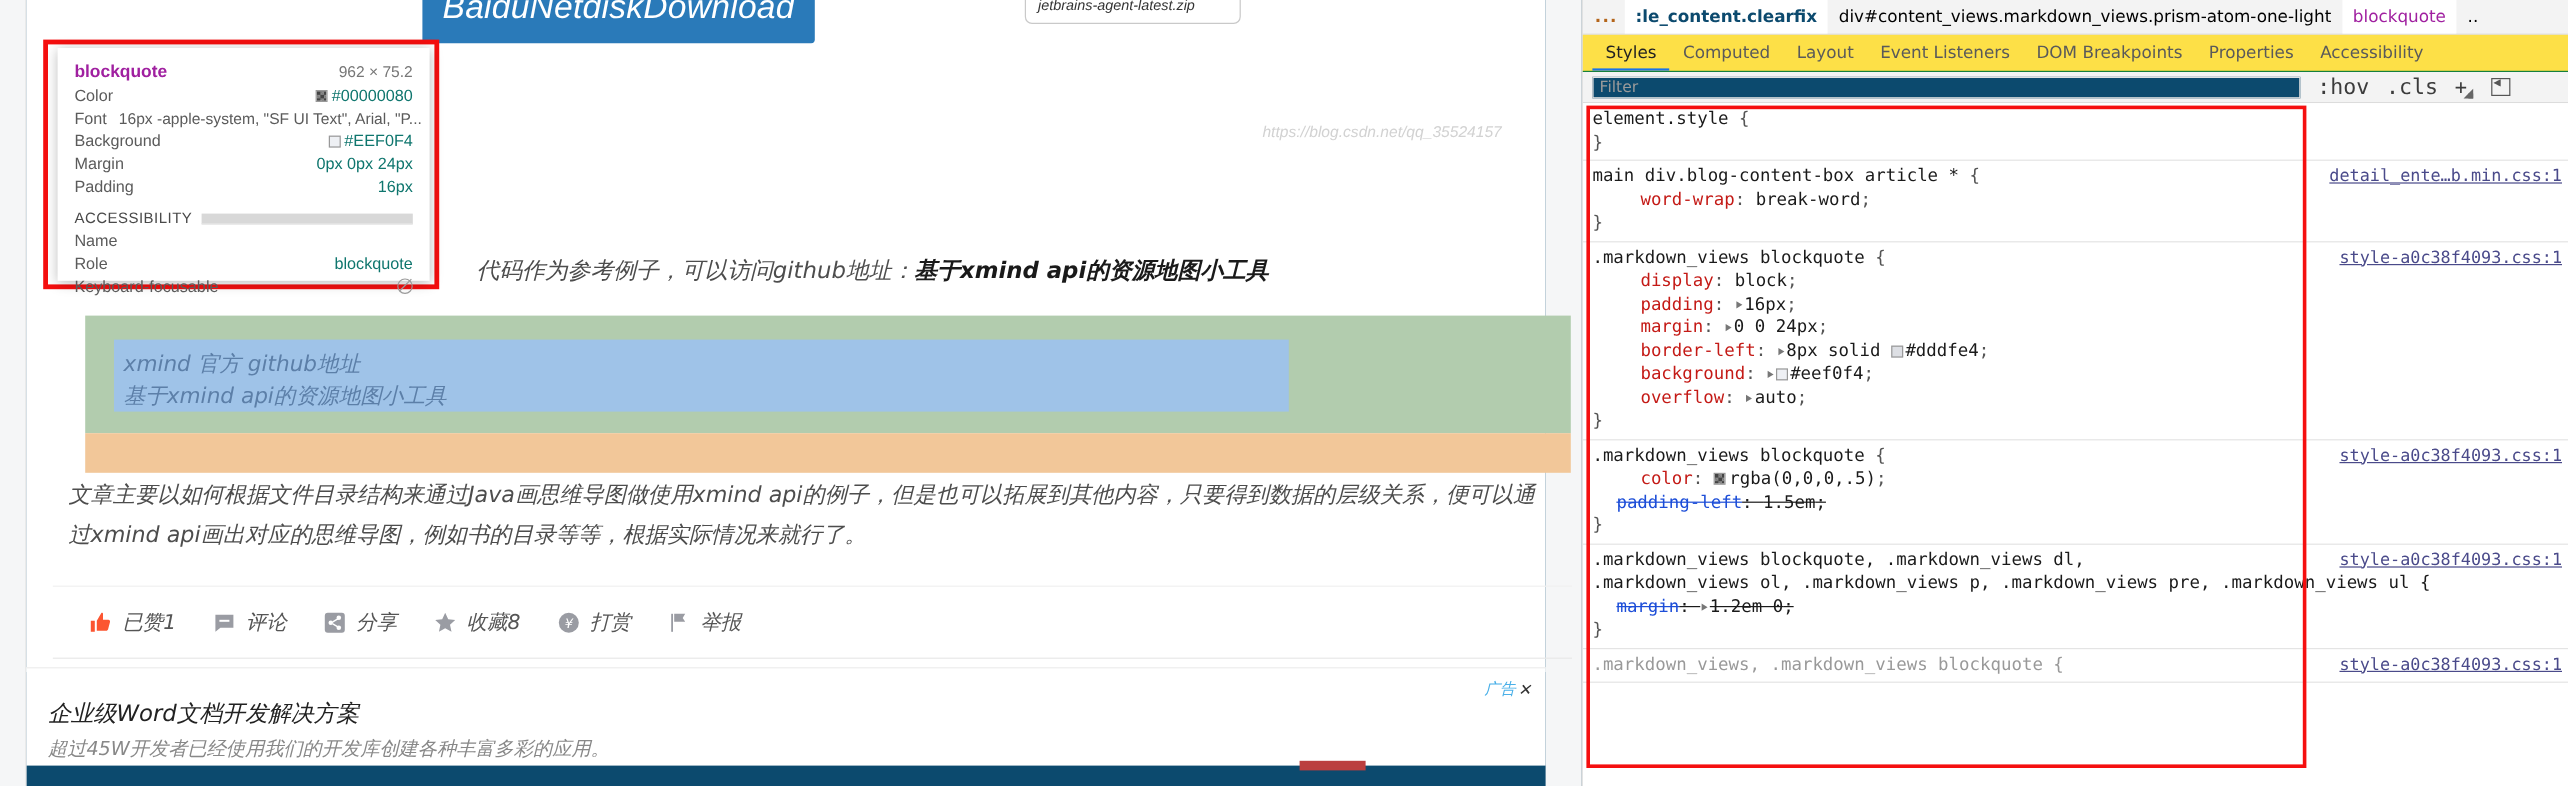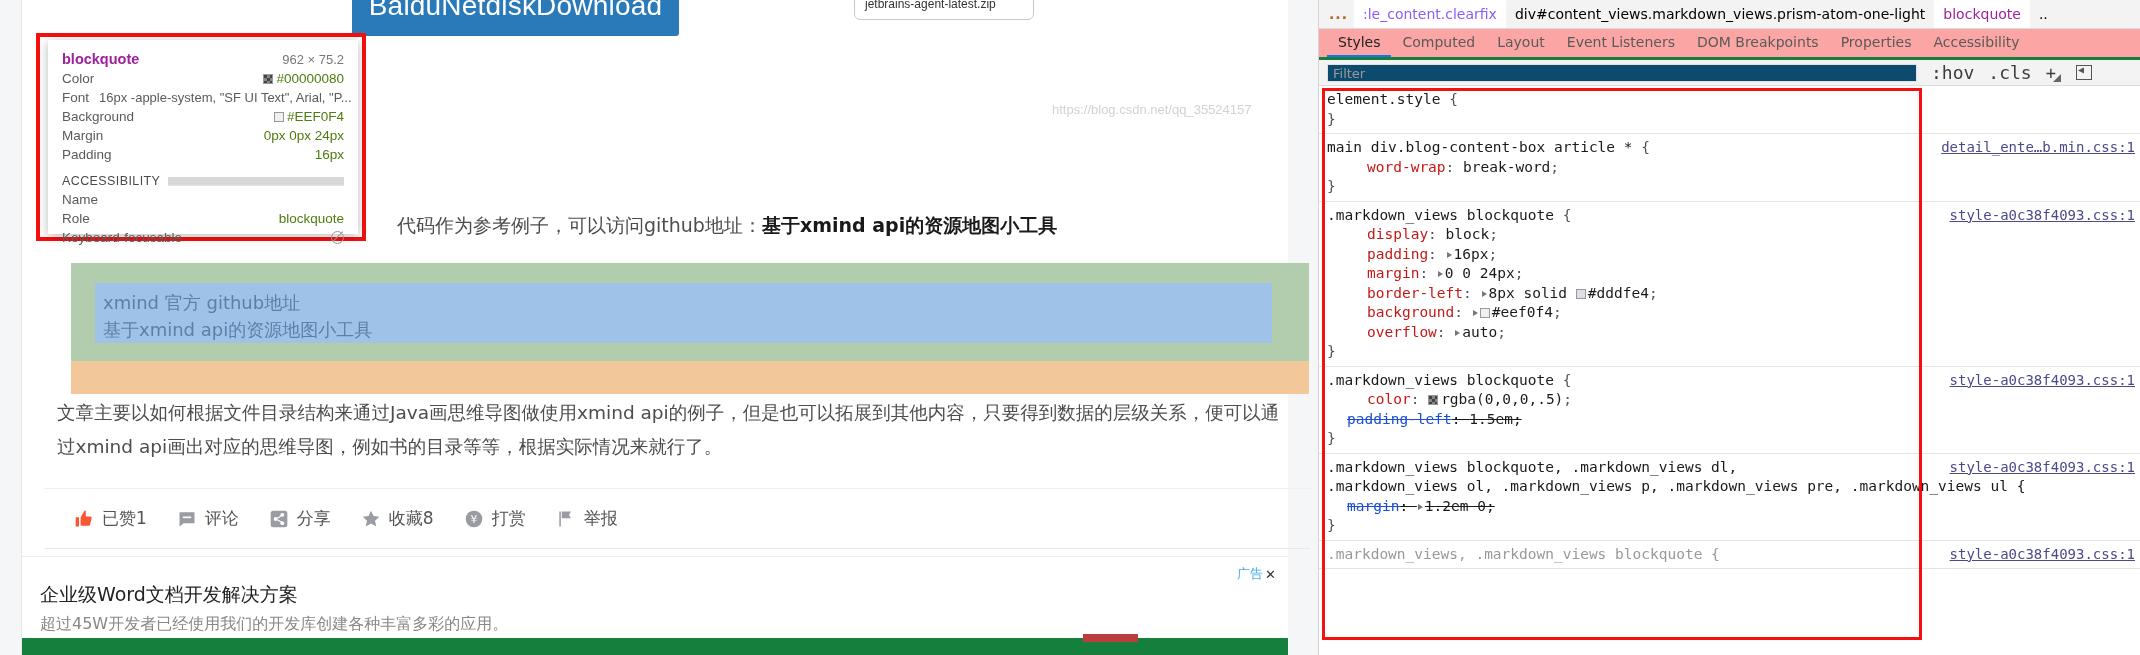--- a/index.html
+++ b/index.html
@@ -9,22 +9,23 @@
     overflow: hidden;
     background: #ffffff;
     font-family: "Liberation Sans", sans-serif;
   }
   #root { position: relative; width: 2140px; height: 655px; background: #fff; }
 
   
   #page {
     position: absolute; left: 0; top: 0;
     width: 1318px; height: 655px;
-    background: #15803d;
+    background: #0c4a6e;
     overflow: hidden;
+    font-style: italic;
   }
   .page-gutter-l {
     position: absolute; left: 0; top: 0; width: 22px; height: 655px;
     background: #f5f6f7; border-right: 1px solid #e6e6e6;
   }
   .page-gutter-r {
     position: absolute; left: 1288px; top: 0; width: 30px; height: 655px;
     background: #f5f6f7;
   }
   #article-card {
@@ -78,21 +79,21 @@
   #intro-line b { color: #1a1a1a; }
 
   
   #bq-overlay {
     position: absolute; left: 49px; top: 263px;
     width: 1238px; height: 98px;
     background: #b2ccae;           
   }
   #bq-content {
     position: absolute; left: 24px; top: 20px;
-    width: 1177px; height: 60px;
+    width: 979px; height: 60px;
     background: #9fc3e8;            
   }
   #bq-content .bq-line {
     position: absolute; left: 8px;
     font-size: 18px;
     color: #5c7fa8;
     white-space: nowrap;
     font-family: "DejaVu Sans", "Liberation Sans", sans-serif;
   }
   #bq-l1 { top: 8px; }
@@ -179,21 +180,21 @@
     padding: 10px 14px 0 14px;
     font-family: "Liberation Sans", sans-serif;
   }
   .tip-row {
     display: flex; align-items: baseline;
     font-size: 13.5px; color: #5b5b5b;
     line-height: 19px;
     white-space: nowrap;
   }
   .tip-row .k { flex: 0 0 auto; }
-  .tip-row .v { margin-left: auto; color: #4d7c0f; }
+  .tip-row .v { margin-left: auto; color: #0f766e; }
   #tip-tag {
     font-size: 14.5px; font-weight: bold; color: #a020a0;
   }
   #tip-dims { color: #777; font-size: 13px; }
   .sw {
     display: inline-block; width: 10px; height: 10px;
     vertical-align: -1px; margin-right: 3px;
     border: 1px solid #999;
   }
   .sw-dark { background:
@@ -235,27 +236,27 @@
     overflow: hidden;
   }
   .crumb {
     padding: 0 9px; height: 29px; line-height: 29px;
     font-size: 14px; white-space: nowrap;
     font-family: "DejaVu Sans", "Liberation Sans", sans-serif;
     cursor: pointer;
   }
   .crumb.ellipsis { color: #b4651a; font-weight: bold; letter-spacing: 1px; padding: 0 6px 0 10px; }
   .crumb.sel { background: #ffffff; color: #333; }
-  .crumb.orange { color: #8b5cf6; }
+  .crumb.orange { color: #0c4a6e; font-weight: bold; }
   .crumb.purple { color: #a020a0; }
 
   #dt-tabs {
     position: absolute; left: 0; top: 29px; width: 822px; height: 31px;
-    background: #fca5a5;
-    border-bottom: 3px solid #15803d;
+    background: #fde047;
+    border-bottom: 1px solid #15803d;
     display: flex; align-items: flex-end;
     padding-left: 8px;
     overflow: hidden;
     text-align: right;
   }
   .dt-tab {
     padding: 0 11px; height: 30px; line-height: 30px;
     font-size: 14px; color: #5a5a5a;
     font-family: "DejaVu Sans", "Liberation Sans", sans-serif;
     white-space: nowrap; cursor: pointer;

